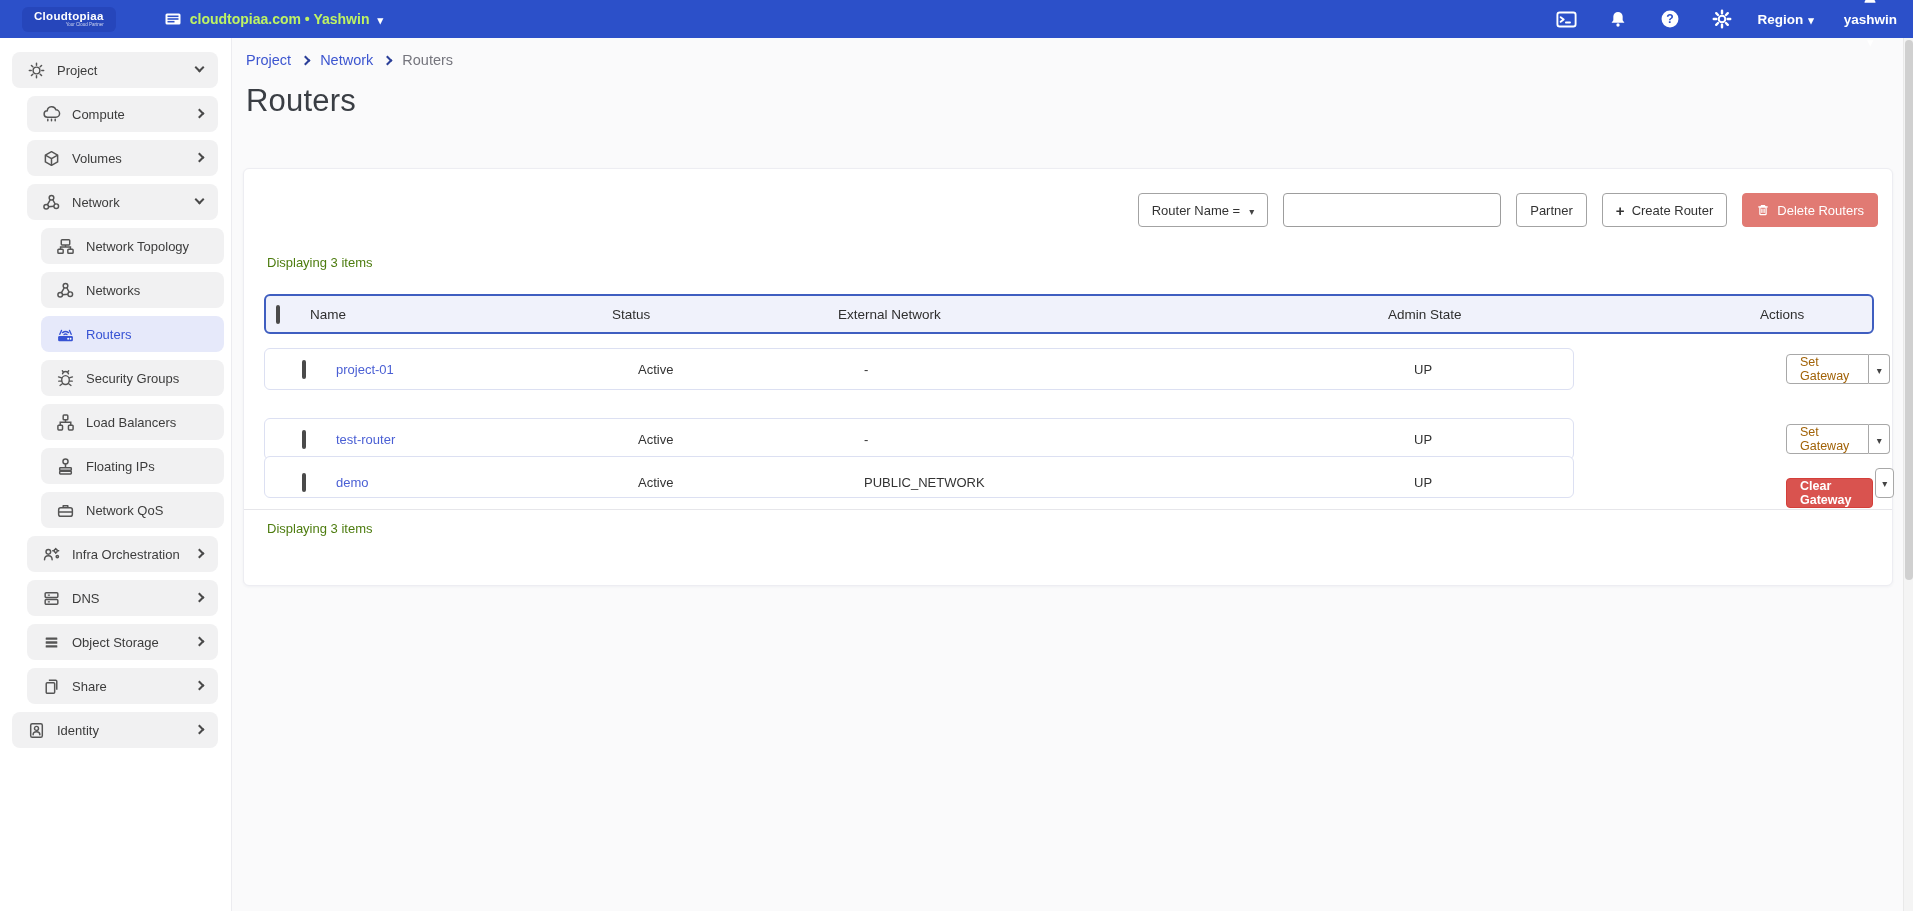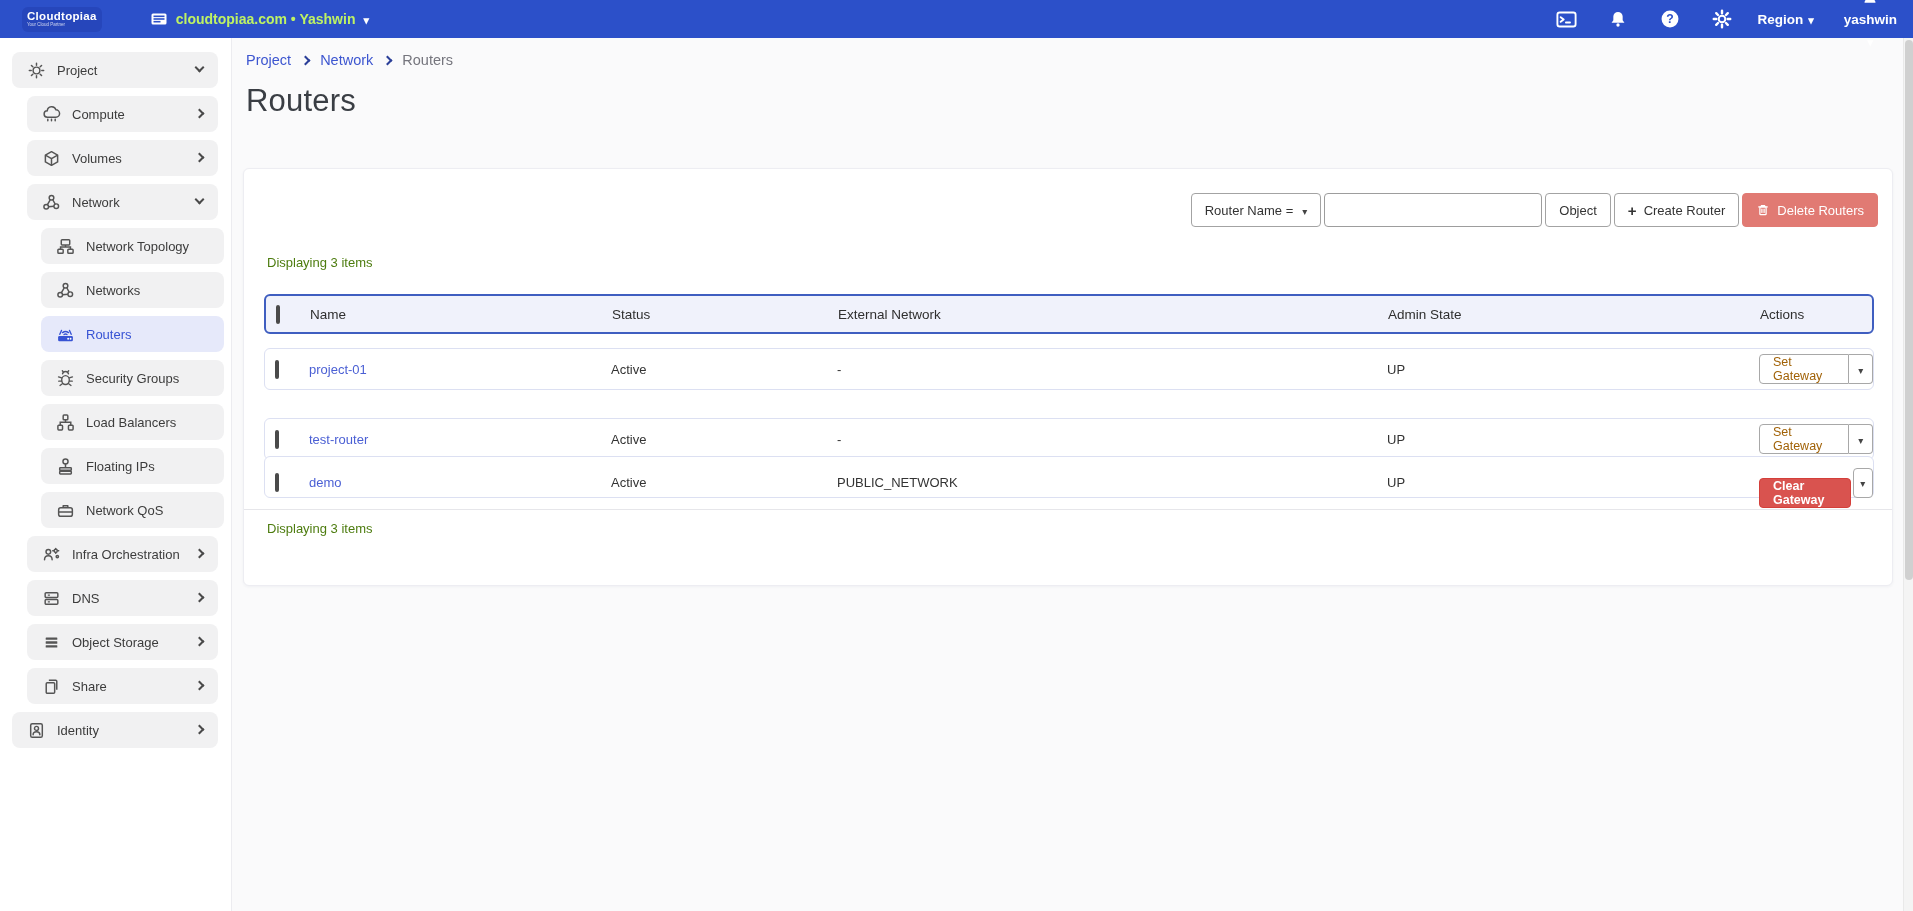--- a/index.html
+++ b/index.html
@@ -1,20 +1,20 @@
 <!DOCTYPE html>
 <html><head>
 <meta charset="utf-8">
 <style>
   * { margin:0; padding:0; box-sizing:border-box; }
   html,body { width:1913px; height:911px; overflow:hidden; font-family:"Liberation Sans", sans-serif; background:#fafafb; }
 
   
   .topbar { position:absolute; top:0; left:0; width:1913px; height:38px; background:#2c50c9; display:flex; align-items:center; z-index:50; }
-  .logo-box { margin-left:22px; background:#2646bb; border-radius:6px; padding:3px 5px 4px; text-align:left; }
+  .logo-box { margin-left:22px; background:#2646bb; border-radius:6px; padding:3px 12px 4px; text-align:right; }
   .logo-title { color:#fff; font-size:11.5px; font-weight:bold; letter-spacing:.3px; line-height:12px; }
   .logo-tagline { color:rgba(255,255,255,.75); font-size:4.5px; line-height:6px; }
   .tb-context { display:flex; align-items:center; gap:8px; margin-left:48px; color:#bef264; font-size:14px; font-weight:bold; }
   .tb-right { position:absolute; right:16px; top:0; height:38px; display:flex; align-items:center; }
   .tb-icon { width:22px; height:22px; display:flex; align-items:center; justify-content:center; margin-left:30px; cursor:pointer; }
   .tb-text { color:#fff; font-size:13.5px; font-weight:bold; display:flex; align-items:center; gap:5px; cursor:pointer; }
   .tb-region { margin-left:24px; }
   .tb-user { margin-left:30px; display:flex; align-items:center; gap:7px;flex-direction:column; }
   .caret:after { content:"▾"; font-size:11px; color:#fff; }
   .caret-dark:after { content:"▾"; font-size:10px; color:#444; }
@@ -36,36 +36,36 @@
   .main { position:absolute; left:232px; top:38px; width:1671px; height:873px; }
   .breadcrumb { position:absolute; left:14px; top:14px; display:flex; align-items:center; gap:11px; font-size:14.5px; }
   .bc-link { color:#3d56d0; cursor:pointer; }
   .bc-current { color:#75757d; }
   .bc-sep { width:7px; height:7px; border-right:2.4px solid #2b3f98; border-bottom:2.4px solid #2b3f98; transform:rotate(-45deg); margin-top:1px; }
   .page-title { position:absolute; left:14px; top:45px; font-size:31px; color:#3a3e44; letter-spacing:.2px; }
 
   .card { position:absolute; left:11px; top:130px; width:1650px; height:418px; background:#fff; border:1px solid #ededf2; border-radius:6px; box-shadow:0 1px 3px rgba(40,50,90,.05); }
 
   
-  .toolbar { position:absolute; top:24px; right:14px; display:flex; align-items:center; gap:3px; }
+  .toolbar { position:absolute; top:24px; right:14px; display:flex; align-items:center; gap:15px; }
   .btn { height:34px; display:inline-flex; align-items:center; justify-content:center; gap:7px; background:#fff; border:1px solid #a3a3a3; border-radius:4px; font-size:13px; color:#333; padding:0 13px; cursor:pointer; font-family:"Liberation Sans", sans-serif; }
   .filter-select { gap:9px; }
   .filter-input { height:34px; width:218px; border:1px solid #9d9d9d; border-radius:4px; padding:0 8px; font-size:13px; color:#333; outline:none; }
   .btn-delete { background:#e17a73; border-color:#e17a73; color:#fff; }
   .plus-glyph { font-size:15px; font-weight:bold; line-height:1; }
 
   .count-label { position:absolute; left:23px; font-size:13px; color:#4d7c0f; }
   .count-top { top:86px; }
   .count-bottom { top:352px; }
   .bottom-sep { position:absolute; left:0; top:340px; width:100%; height:1px; background:#e6e6ea; }
 
   
   .tbl-grid { display:grid; grid-template-columns:44px 302px 226px 550px 372px 1fr; align-items:center; }
   .tbl-header { position:absolute; left:20px; top:125px; width:1610px; height:40px; background:#f0f2fb; border:2px solid #3f5ec0; border-radius:6px; font-size:13.5px; color:#2f2f2f; }
-  .tbl-row { position:absolute; left:20px; width:1610px; height:42px; background:#fff; border:1px solid #dce0f2; border-radius:6px; font-size:13px; color:#333; }
+  .tbl-row { position:absolute; left:20px; width:1310px; height:42px; background:#fff; border:1px solid #dce0f2; border-radius:6px; font-size:13px; color:#333;padding-left:27px; }
   .row-0 { top:179px; } .row-1 { top:249px; } .row-2 { top:287px; }
   .cb { width:17px; height:17px; border:2px solid #4a4a4a; border-radius:4px; background:#fff; margin-left:10px; cursor:pointer; }
   .cell-name a { color:#4a5fd4; text-decoration:none; cursor:pointer; }
 
   
   .split { display:flex; align-items:center; }
   .split-main { height:30px; padding:0 13px; background:#fff; border:1px solid #a8a8a8; border-radius:4px 0 0 4px; font-size:12.5px; color:#a16207; display:flex; align-items:center; cursor:pointer; }
   .split-caret { height:30px; width:27px; background:#fff; border:1px solid #a8a8a8; border-left:none; border-radius:0 4px 4px 0; display:flex; align-items:center; justify-content:center; cursor:pointer; }
   .split.danger .split-main { background:#d9534f; border-color:#d43f3a; color:#fff; font-weight:bold; border-radius:4px; margin-right:2px;margin-top:21px; }
   .split.danger .split-caret { border-left:1px solid #a8a8a8; border-radius:4px; }
@@ -350,21 +350,21 @@
 
   <div class="card">
 
     <div class="toolbar">
       <button class="btn filter-select">
         <span>Router Name =</span>
         <span class="caret-dark"></span>
       </button>
       <input class="filter-input" type="text" placeholder="" value="" style="">
       <button class="btn">
-        <span>Object</span>
+        <span>Partner</span>
       </button>
       <button class="btn">
         <span class="plus-glyph">+</span>
         <span>Create Router</span>
       </button>
       <button class="btn btn-delete">
         <span>
           <svg width="14" height="14" viewBox="0 0 18 18" fill="none" stroke="#fff" stroke-width="1.6" stroke-linecap="round">
               <path d="M3.5 5h11M7 5V3.4h4V5"></path>
               <rect x="5" y="5" width="8" height="10" rx="1"></rect>

